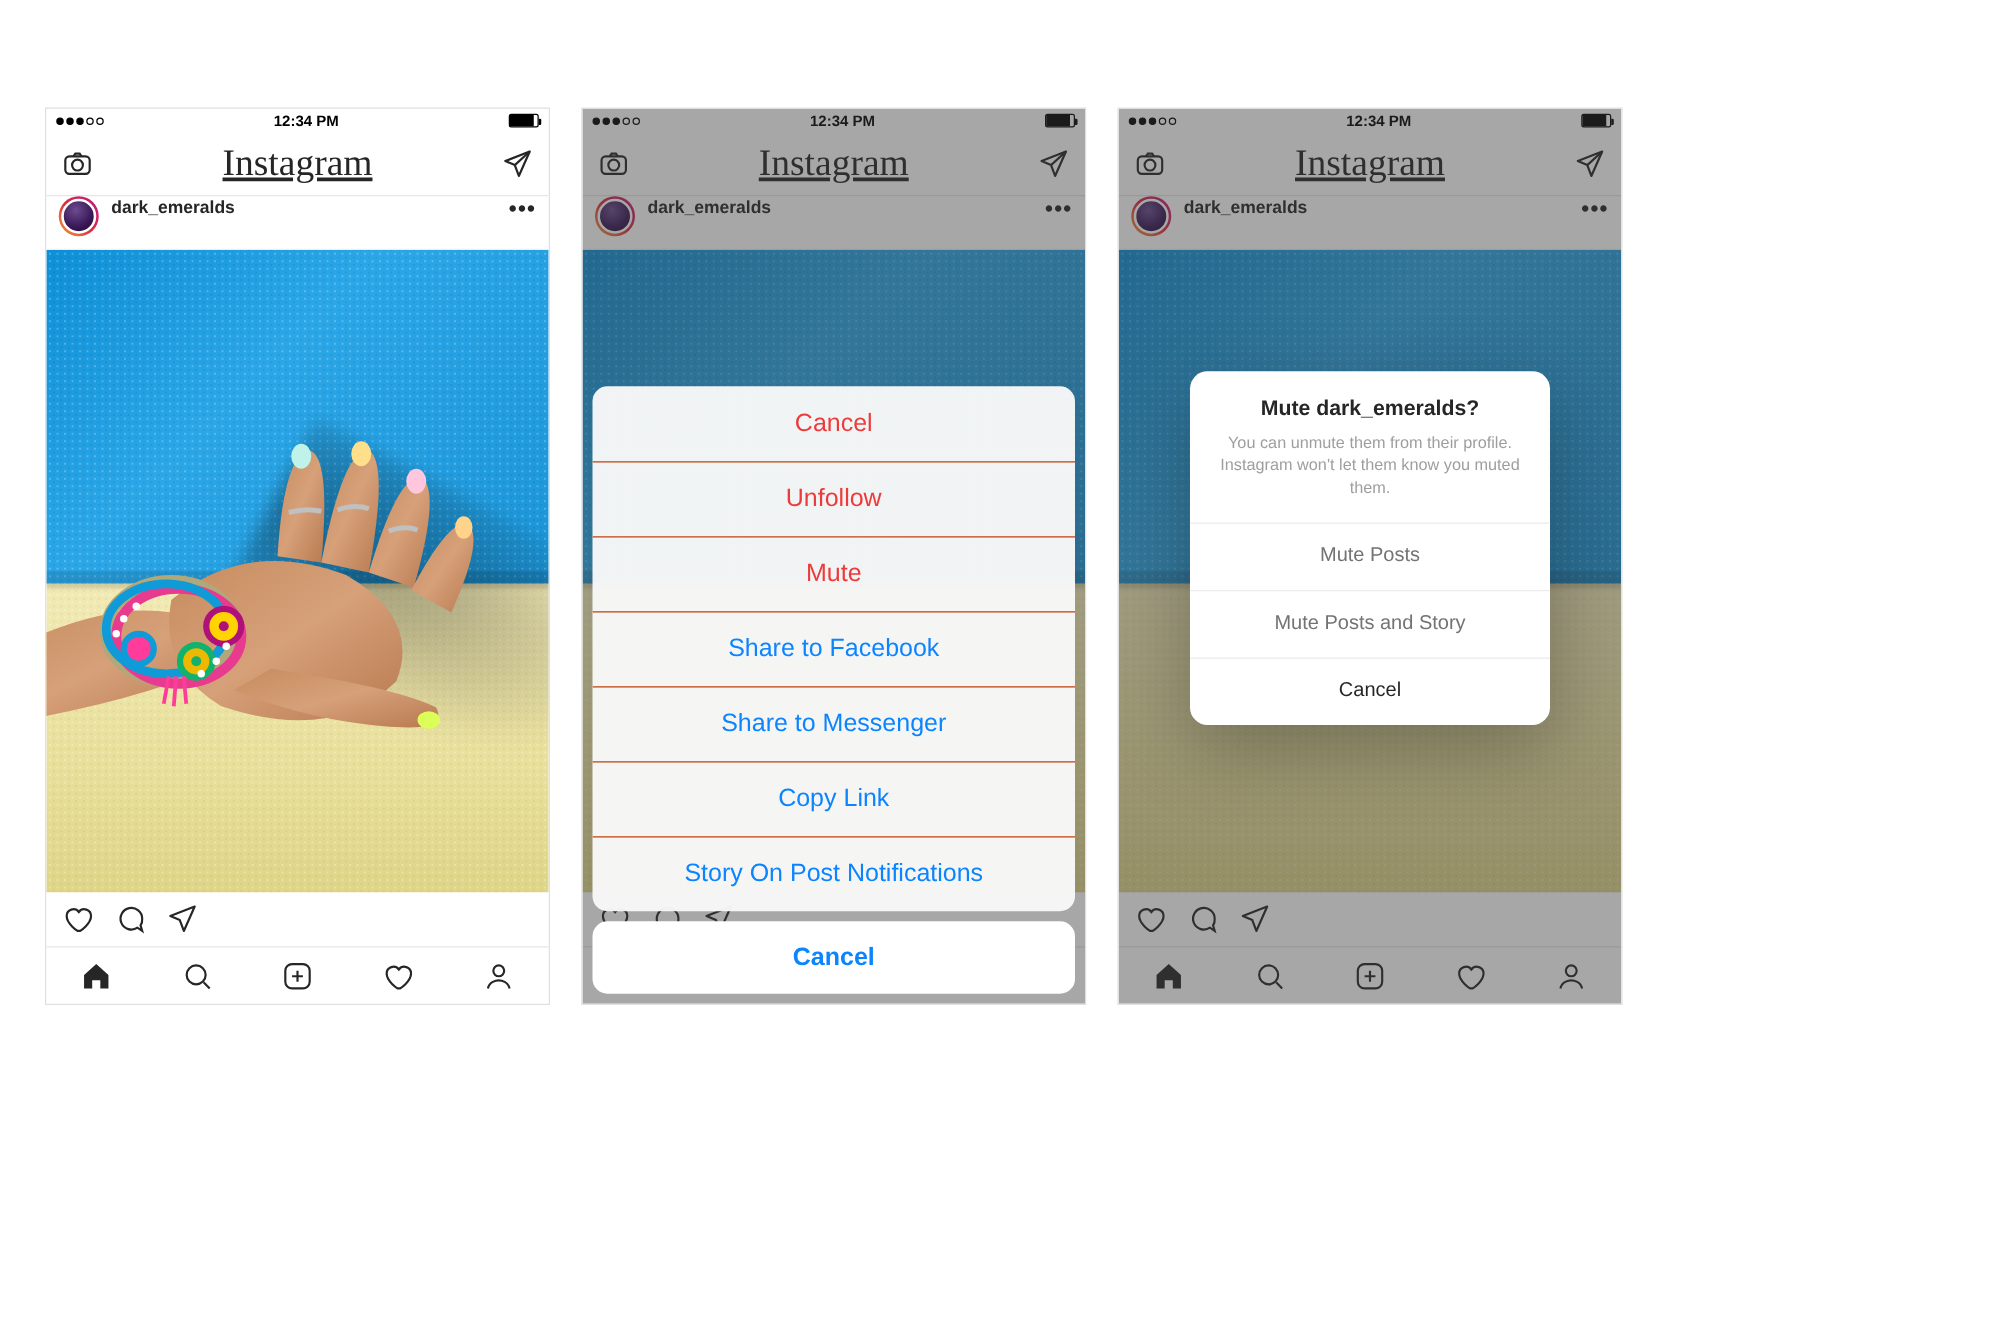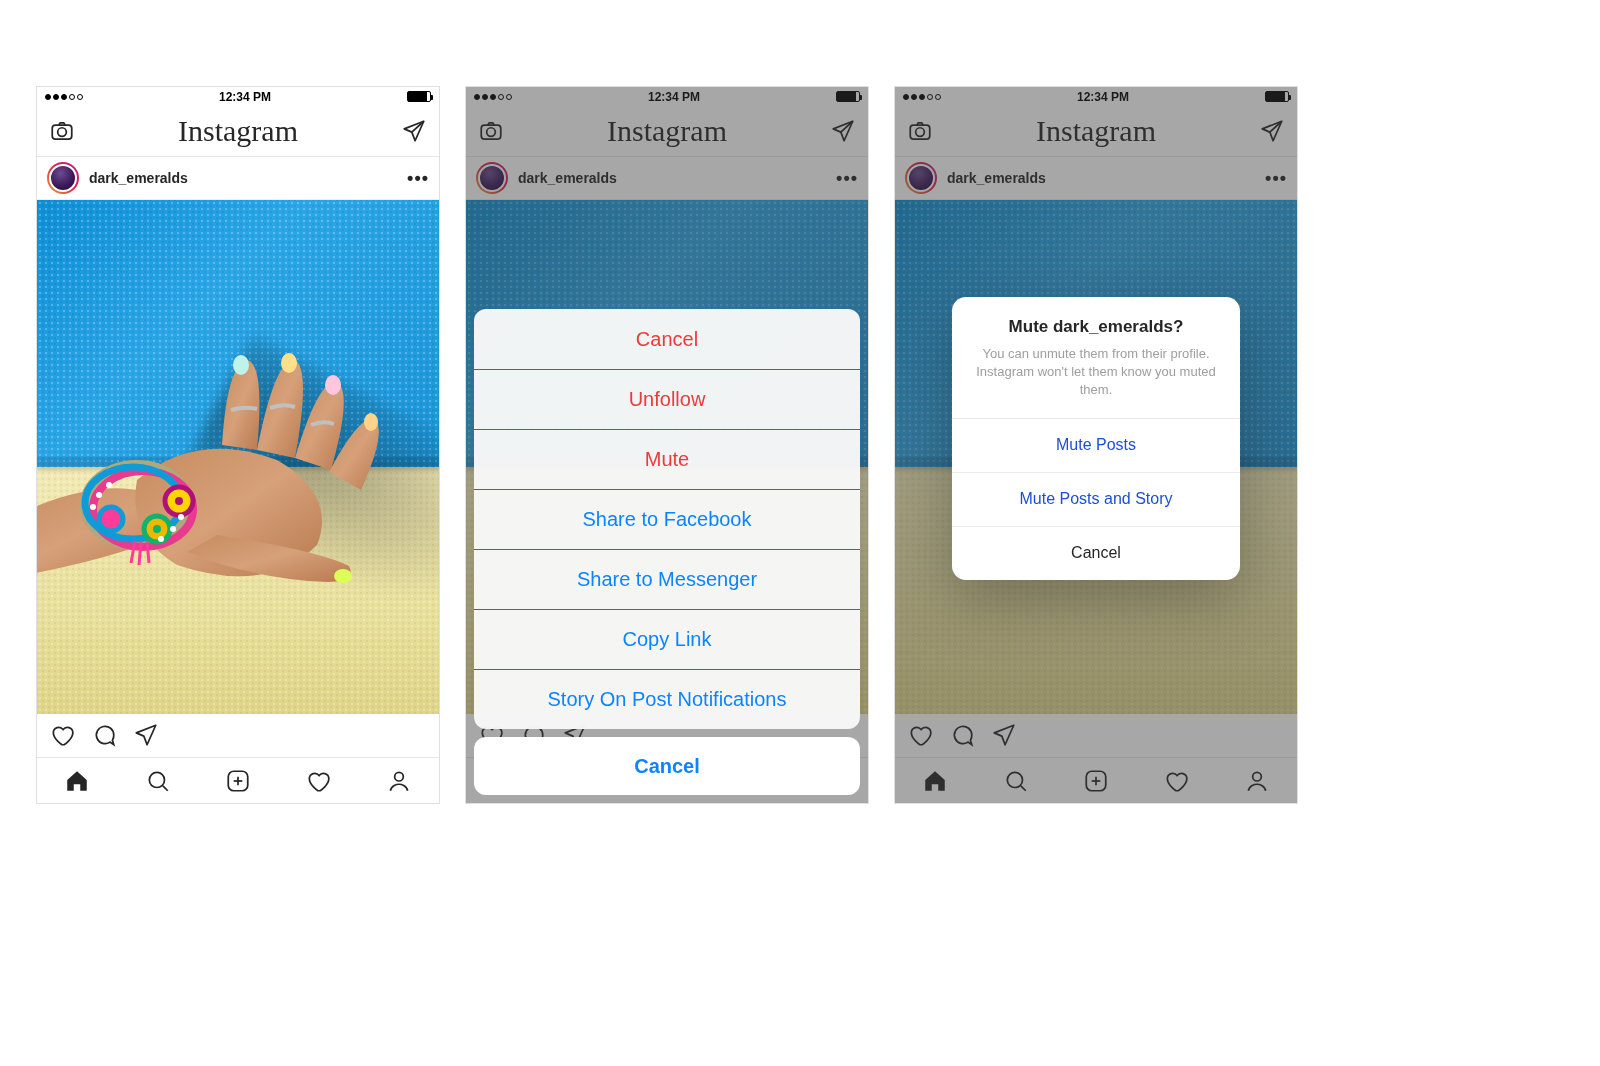--- a/index.html
+++ b/index.html
@@ -58,28 +58,28 @@
     display: flex;
     align-items: center;
     justify-content: space-between;
     padding: 0 12px;
   }
   .ig-logo {
     font-family: "Brush Script MT", "Segoe Script", cursive;
     font-size: 30px;
     font-weight: 500;
     color: #262626;
+    text-decoration: underline;
   }
   .icon { width: 26px; height: 26px; display: inline-flex; align-items: center; justify-content: center; }
   .icon svg { width: 100%; height: 100%; }
   
   .post-header {
     height: 44px;
     display: flex;
-    align-items: center;
     padding: 0 10px;
     border-bottom: 1px solid #efefef;
   }
   .avatar {
     width: 32px; height: 32px; border-radius: 50%;
     background: linear-gradient(45deg,#f09433 0%,#e6683c 25%,#dc2743 50%,#cc2366 75%,#bc1888 100%);
     padding: 2px;
     display: flex; align-items:center; justify-content:center;
   }
   .avatar-inner {
@@ -190,21 +190,21 @@
   }
   .alert-header { padding: 20px 20px 18px; text-align:center; }
   .alert-title { font-size: 17px; font-weight: 700; color:#262626; }
   .alert-msg { margin-top: 8px; font-size: 13px; color:#9e9e9e; line-height: 1.4; }
   .alert-btn {
     height: 54px;
     border-top: 1px solid #ececec;
     display:flex; align-items:center; justify-content:center;
     font-size: 16px; font-weight: 500;
   }
-  .alert-red { color: #1d4ed8; }
+  .alert-red { color: #737373; }
   .alert-default { color:#262626; font-weight:400; }
 </style>
 </head>
 <body>
 
 <div class="stage">
 
   <div class="phone">
     <div class="statusbar">
       <div class="status-left">

